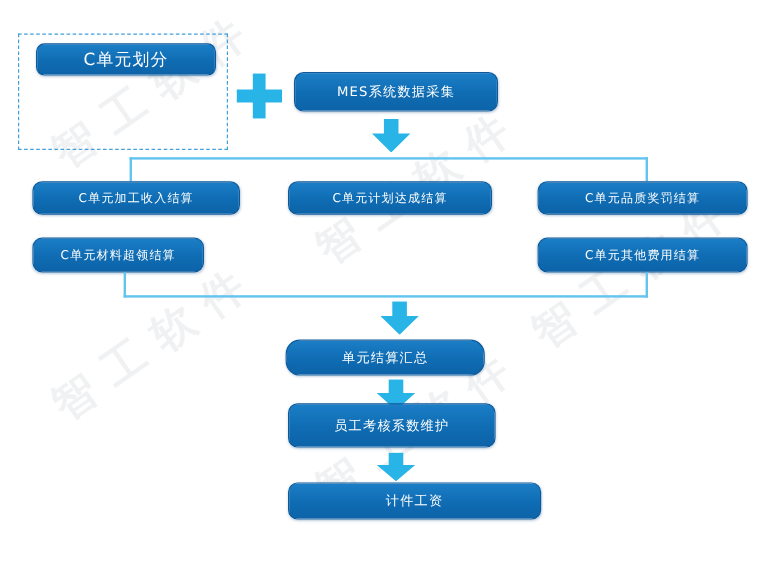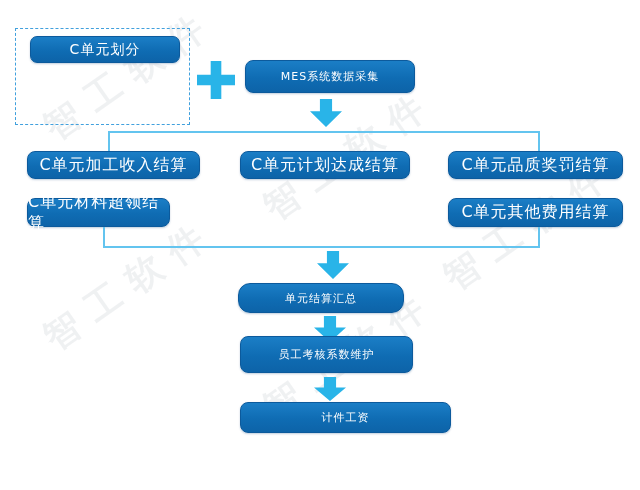--- a/index.html
+++ b/index.html
@@ -16,21 +16,21 @@
   }
   
   .node{
     position:absolute;display:flex;align-items:center;justify-content:center;
     background:linear-gradient(180deg,#1b7ec6 0%,#0f6cb3 55%,#0d63a8 100%);
     border:1px solid #0c5a9c;border-radius:8px;color:#ffffff;
     font-weight:normal;letter-spacing:1px;box-sizing:border-box;
     box-shadow:0 1px 2px rgba(0,60,120,0.25);
   }
   .node.small{font-size:14px;border-radius:7px;}
-  .node.mid{font-size:16px;border-radius:8px;}
+  .node.mid{font-size:10px;border-radius:8px;}
   .node.big{font-size:11px;}
   
   .setup-group{
     position:absolute;left:15px;top:28px;width:175px;height:97px;
     border:1px dashed #41a0dd;box-sizing:border-box;background:transparent;
   }
   
   .plus{
     position:absolute;left:197px;top:61px;width:38px;height:38px;
     background:#29b4e8;

